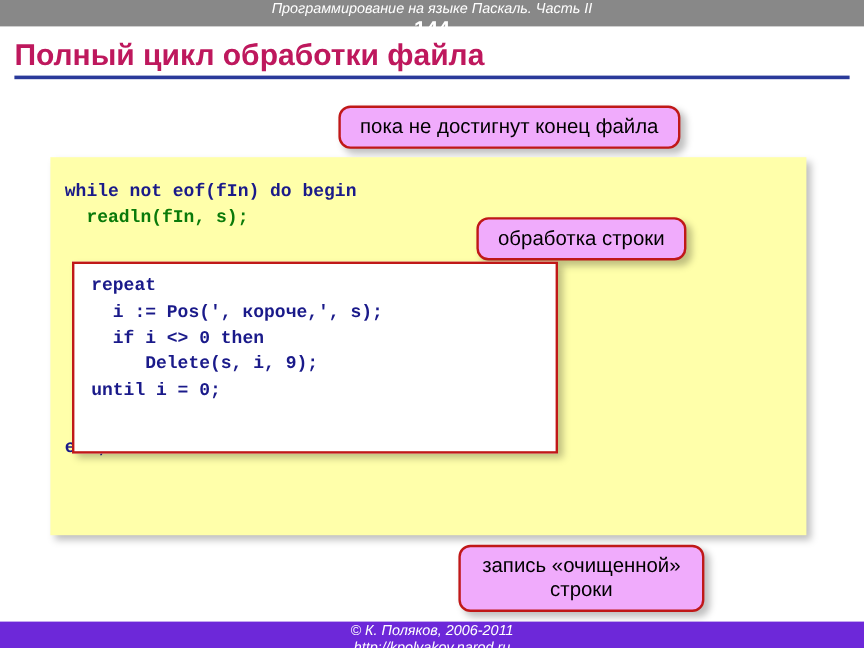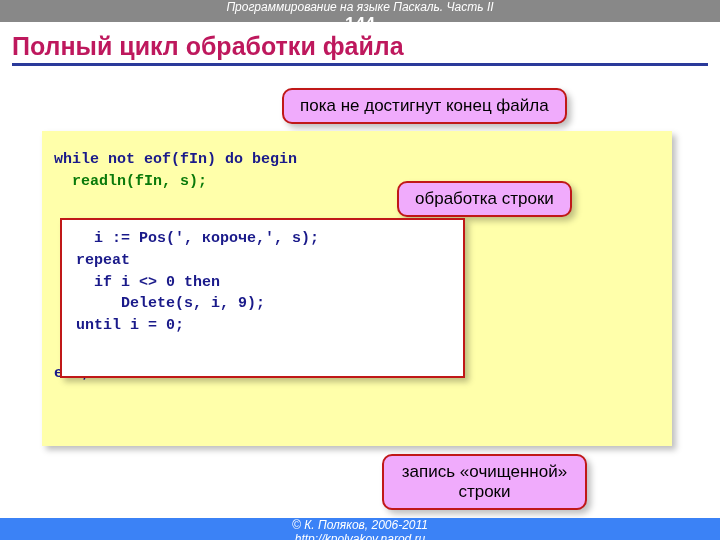--- a/index.html
+++ b/index.html
@@ -86,21 +86,21 @@
   }
   .c1 { left: 270px; top: 12px; }
   .c2 { left: 385px; top: 105px; }
   .c3 { left: 370px; top: 378px; width: 205px; }
   .footer {
     position: absolute;
     bottom: 0;
     left: 0;
     right: 0;
     height: 22px;
-    background: #3b82f6;
+    background: #6d28d9;
     display: flex;
     justify-content: space-between;
     align-items: center;
     padding: 0 12px;
     color: #fff;
     font-size: 12px;
     font-style: italic;
   }
 </style>
 </head>
@@ -121,22 +121,22 @@
   <div class="code-box">
     <div class="code">while not eof(fIn) do begin</div>
     <div class="code green">  readln(fIn, s);</div>
     <div style="height:170px"></div>
     <div class="code">end;</div>
   </div>
 
   <div class="callout c2">обработка строки</div>
 
   <div class="inner-box">
+    <div class="code">repeat</div>
     <div class="code">  i := Pos(', короче,', s);</div>
-    <div class="code">repeat</div>
     <div class="code">  if i &lt;&gt; 0 then</div>
     <div class="code">     Delete(s, i, 9);</div>
     <div class="code">until i = 0;</div>
   </div>
 
   <div class="callout c3">запись «очищенной» строки</div>
 
 </div>
 
 <div class="footer">

